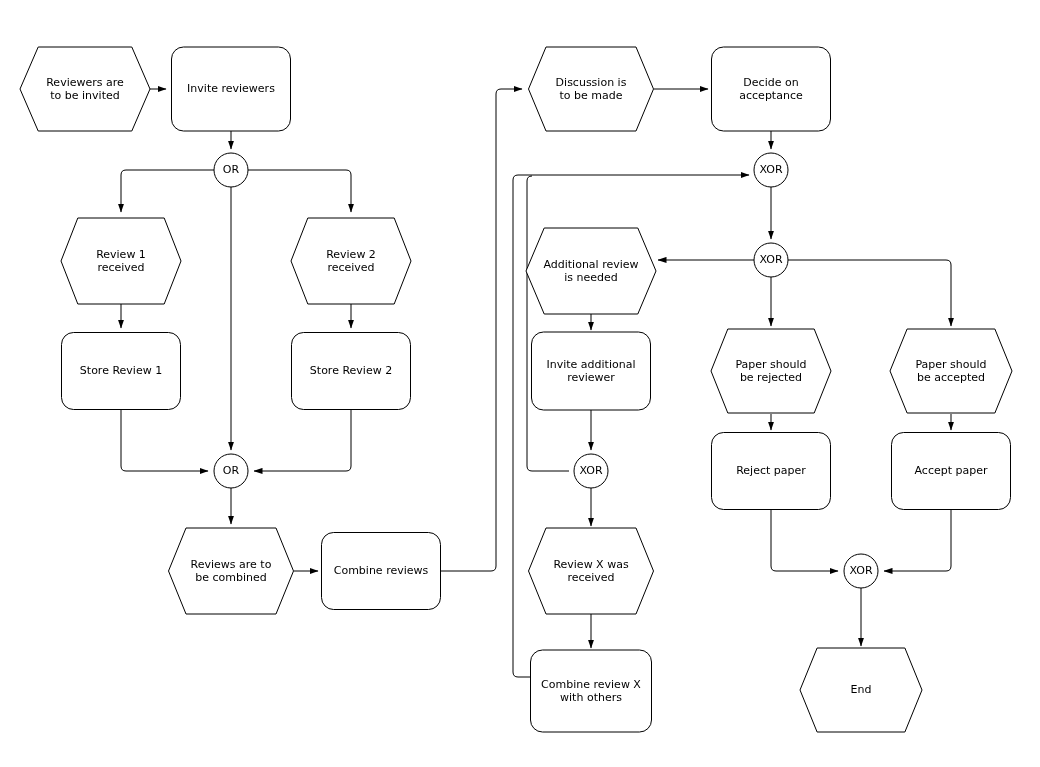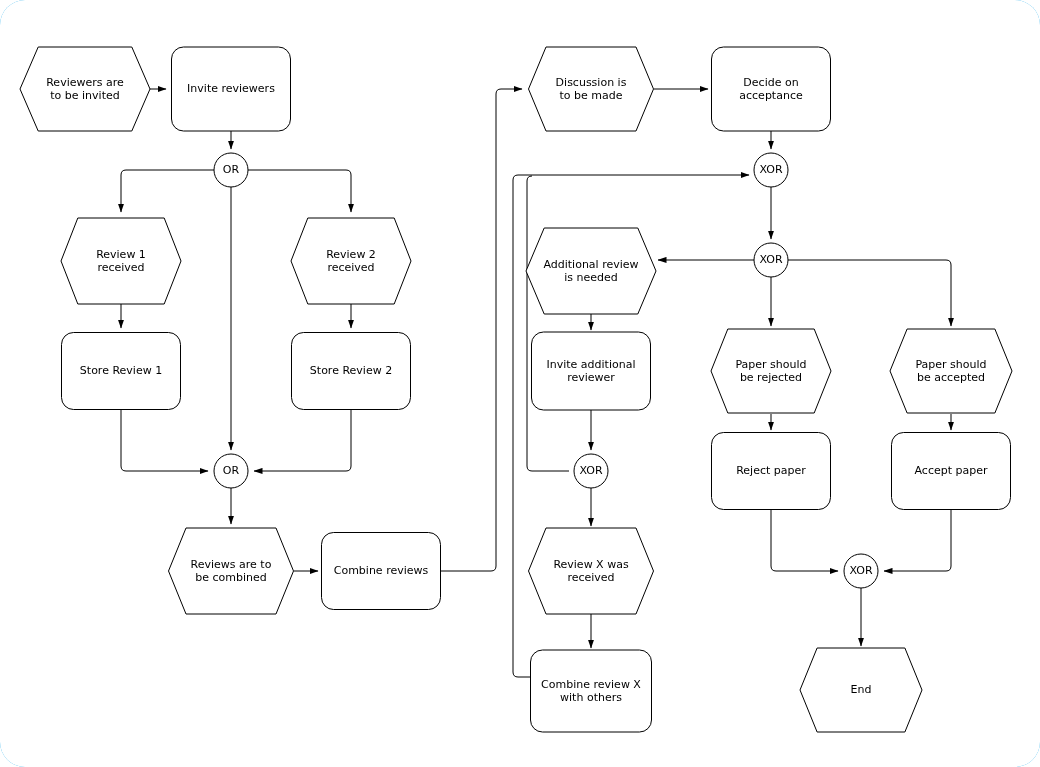--- a/index.html
+++ b/index.html
@@ -10,21 +10,20 @@
   }
   body {
     font-family: "DejaVu Sans", "Liberation Sans", sans-serif;
   }
   #canvas-wrap {
     position: relative;
     width: 1040px;
     height: 767px;
     background: #0ea5e9;
     overflow: hidden;
-    border-radius: 25px;
   }
   svg#flow {
     display: block;
     width: 1040px;
     height: 767px;
     background: #ffffff;
   }
   .shape-stroke {
     fill: #ffffff;
     stroke: #000000;

